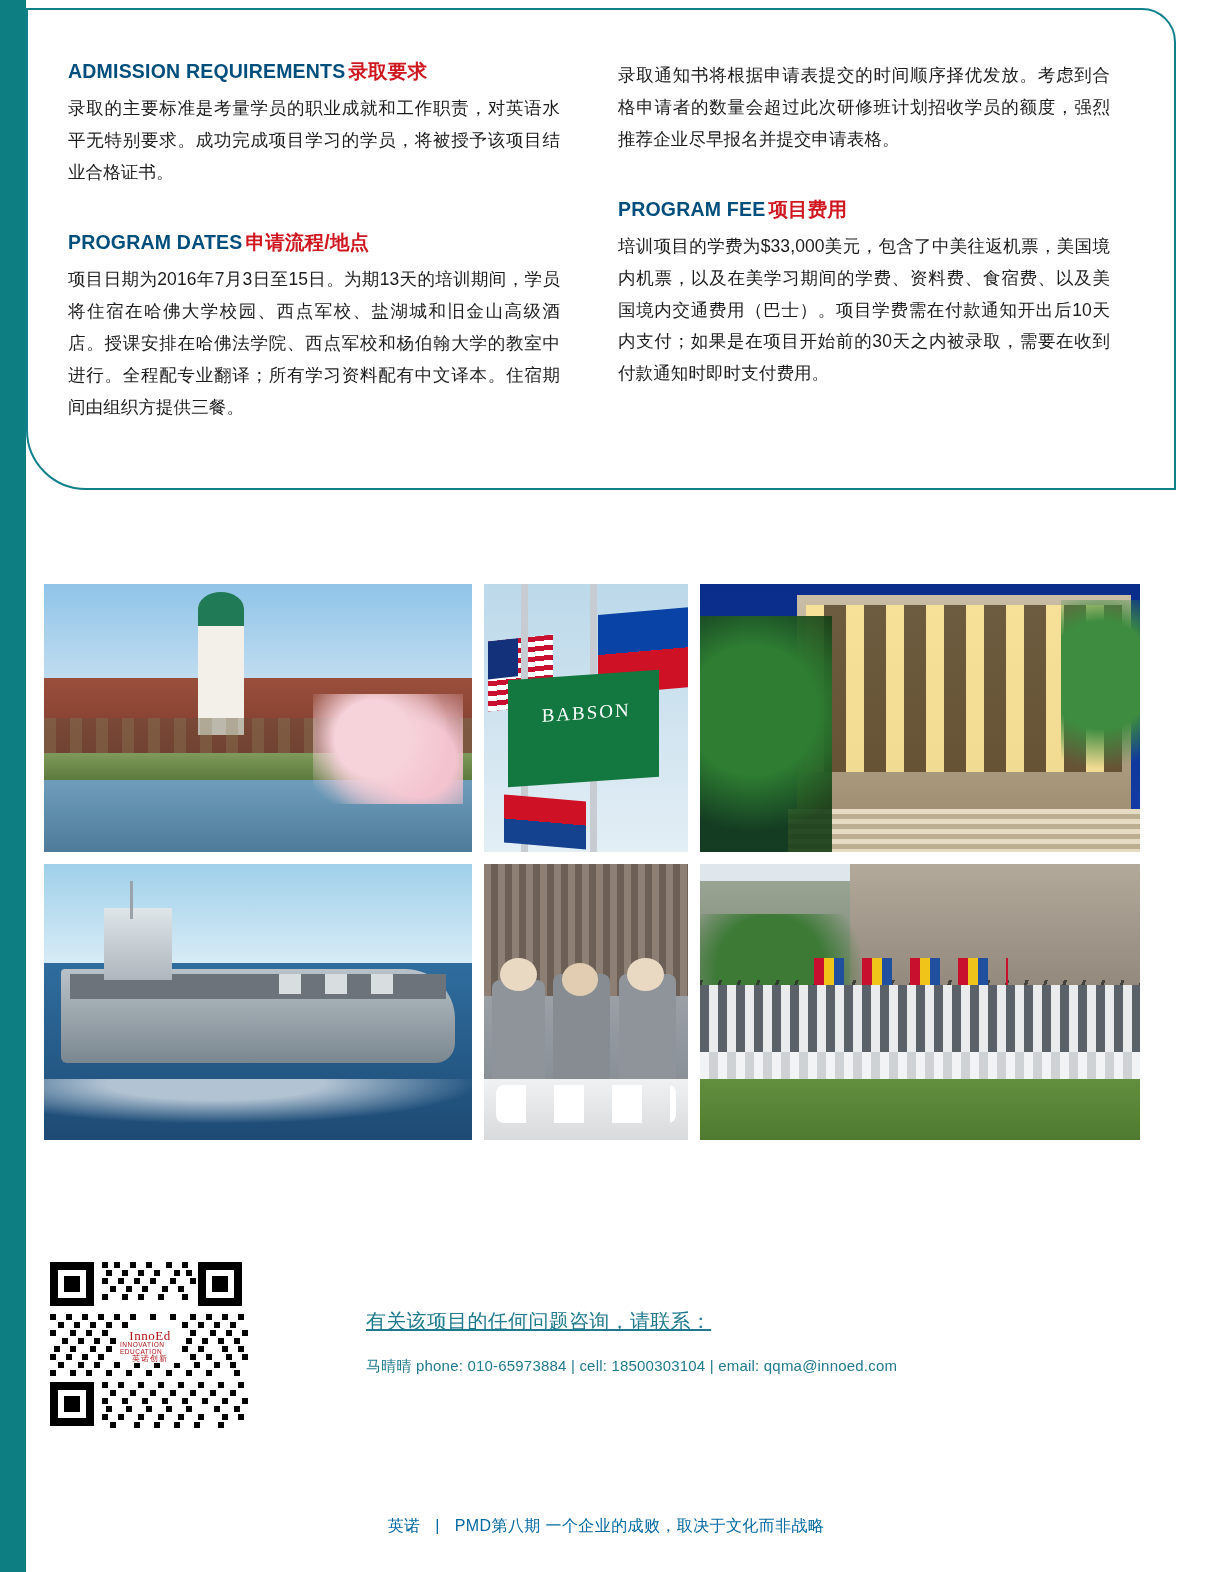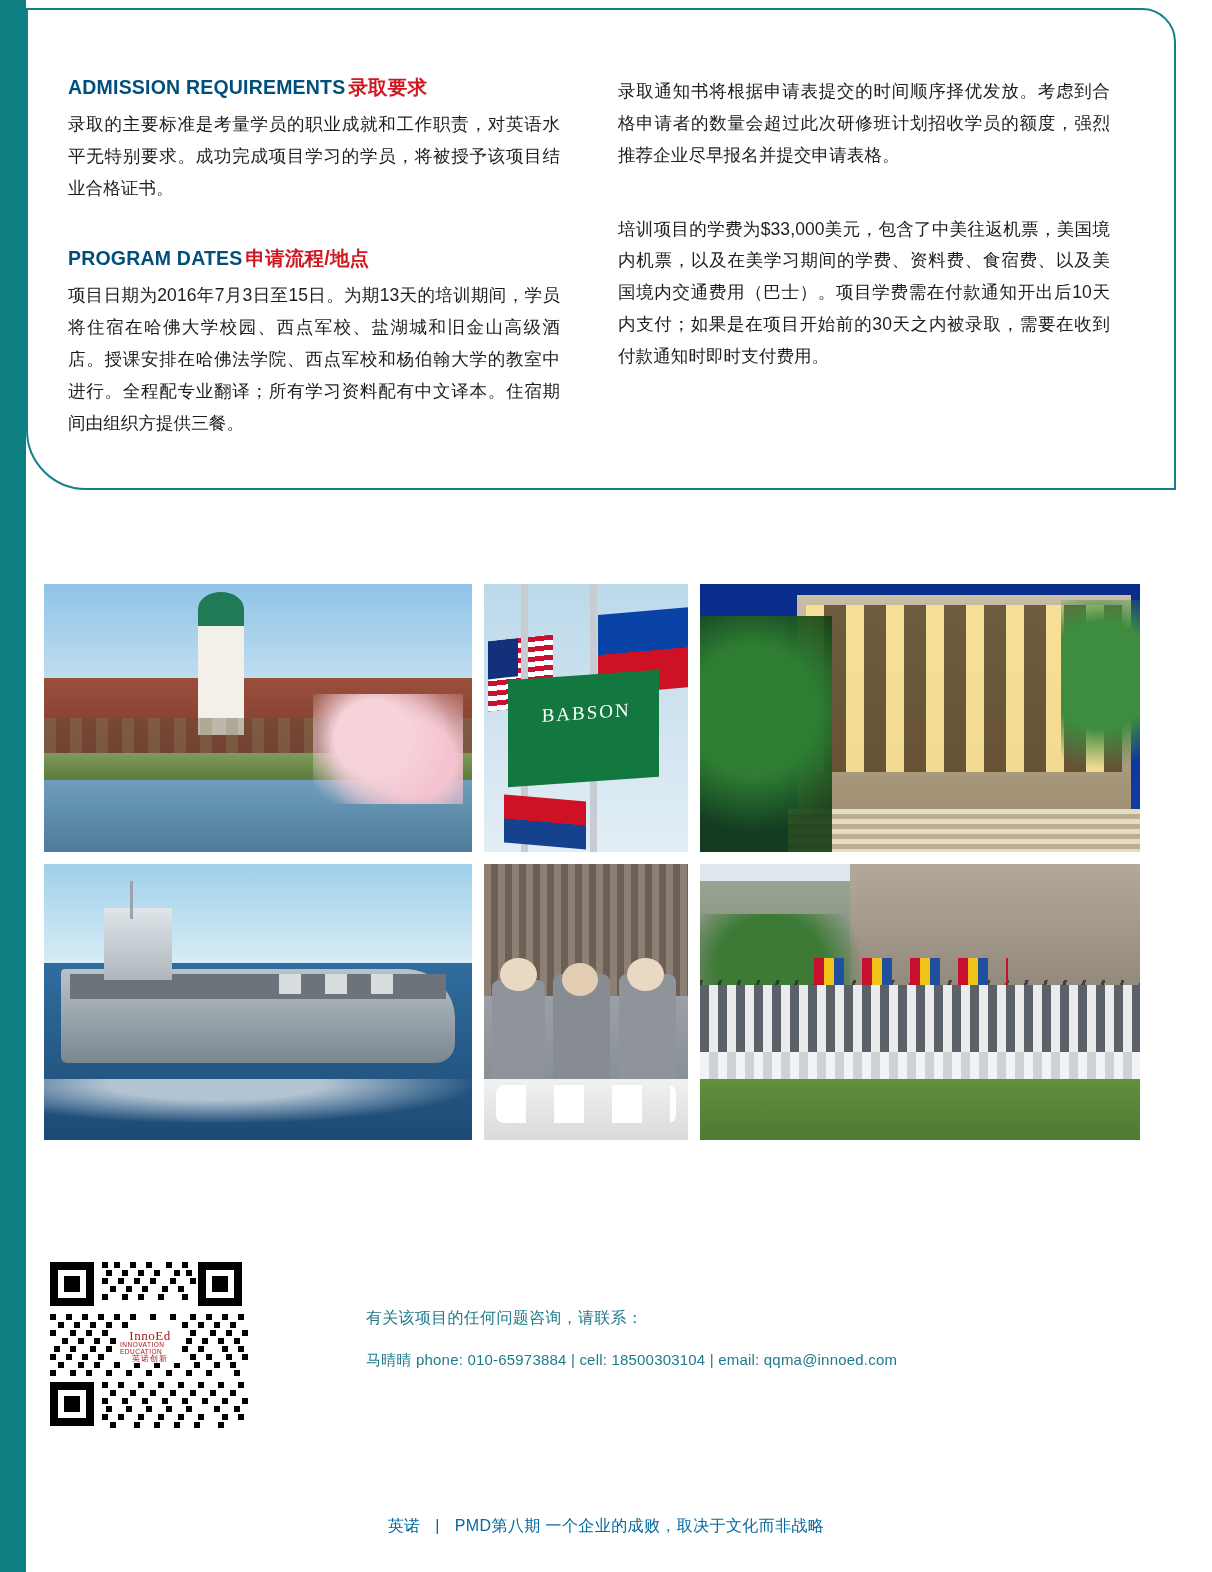--- a/index.html
+++ b/index.html
@@ -41,21 +41,21 @@
     border-top: 2px solid #10808a;
     border-right: 2px solid #10808a;
   }
   .info-panel::after {
     
     content: "";
   }
 
   .cols {
     position: absolute;
-    left: 0; top: 16px;
+    left: 0; top: 0;
     width: 1150px;
     height: 482px;
   }
 
   .col {
     position: absolute;
     top: 50px;
     width: 492px;
   }
   .col-left { left: 40px; }
@@ -242,23 +242,24 @@
 
   
   .contact {
     position: absolute;
     left: 366px;
     top: 1308px;
     width: 800px;
   }
   .contact-title {
     color: #1f7a8c;
-    font-size: 16px;
+    font-size: 20px;
     margin: 0 0 22px 0;
     letter-spacing: 0.3px;
+    text-decoration: underline;
   }
   .contact-row {
     color: #1f7a8c;
     font-size: 15px;
     margin-bottom: 12px;
     white-space: nowrap;
     letter-spacing: 0.2px;
   }
 
   
@@ -300,20 +301,23 @@
 
     </div>
 
     <div class="col col-right">
 
       <div class="block">
         <p class="body-cn">录取通知书将根据申请表提交的时间顺序择优发放。考虑到合格申请者的数量会超过此次研修班计划招收学员的额度，强烈推荐企业尽早报名并提交申请表格。</p>
       </div>
 
       <div class="block">
+        <h3 class="heading">
+          <span>PROGRAM FEE</span><span class="cn">项目费用</span>
+        </h3>
         <p class="body-cn">培训项目的学费为$33,000美元，包含了中美往返机票，美国境内机票，以及在美学习期间的学费、资料费、食宿费、以及美国境内交通费用（巴士）。项目学费需在付款通知开出后10天内支付；如果是在项目开始前的30天之内被录取，需要在收到付款通知时即时支付费用。</p>
       </div>
 
     </div>
 
   </div>
 </div>
 
 <div class="photos">
 

